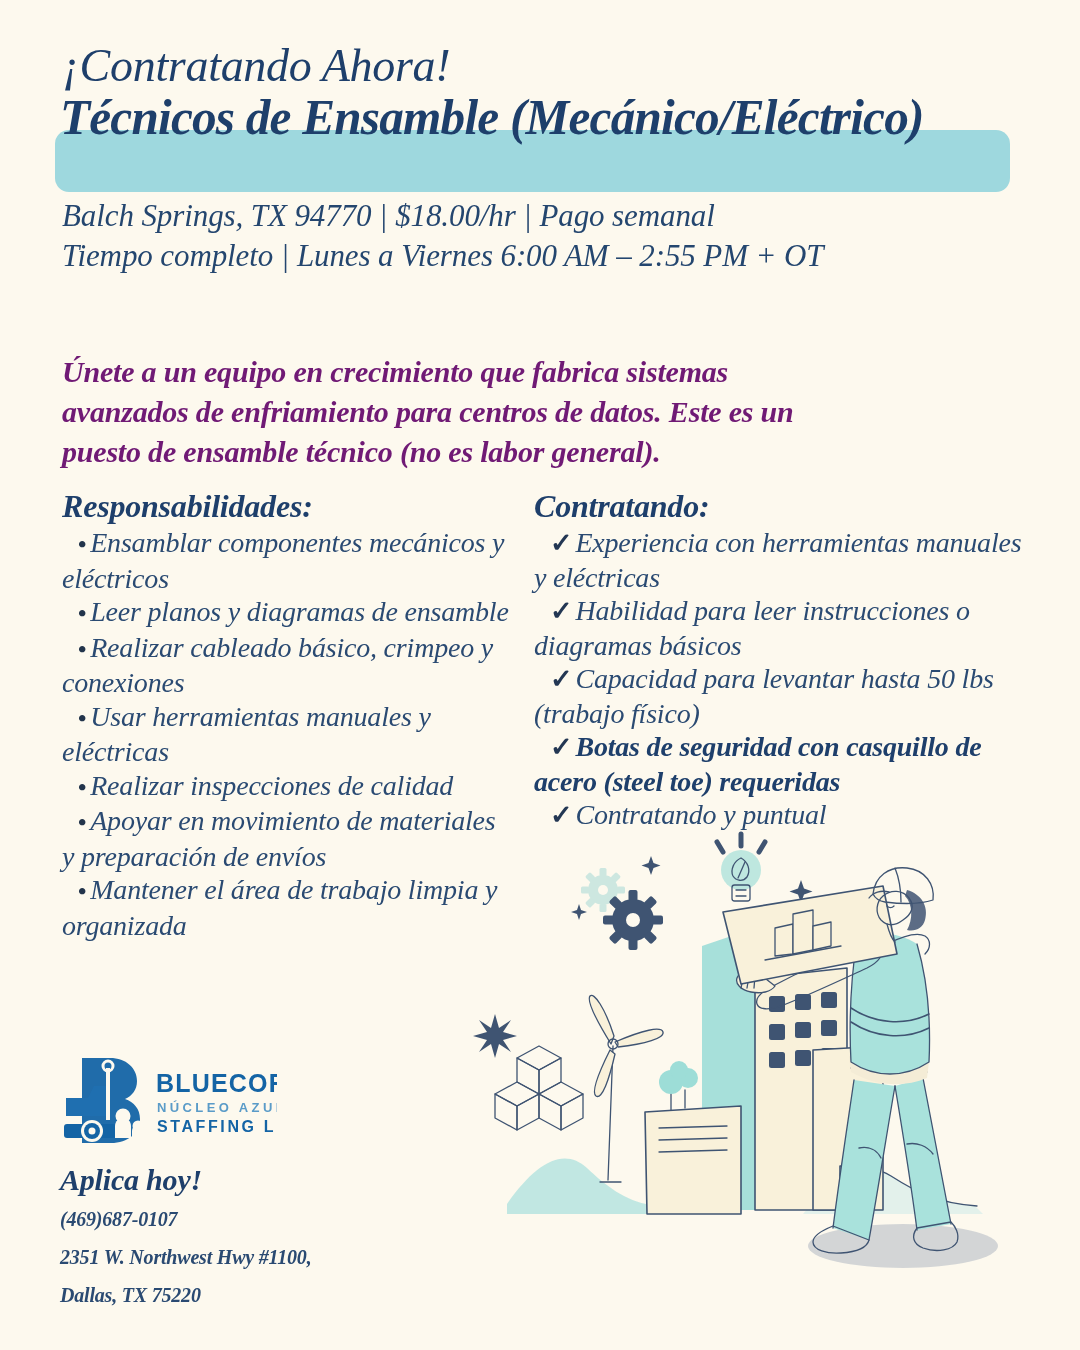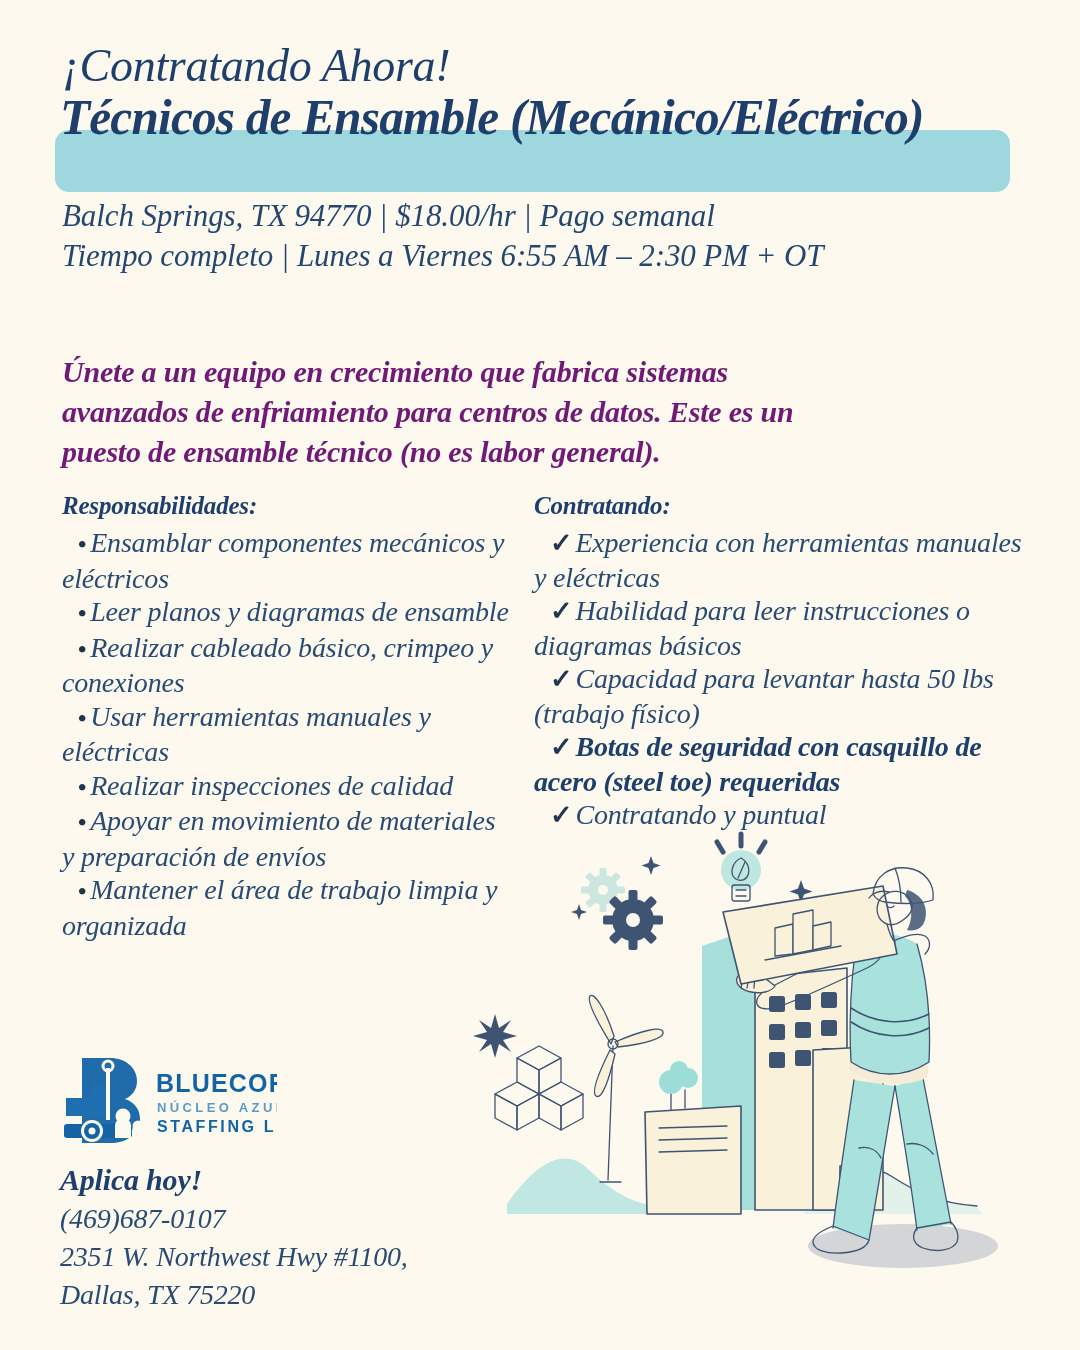--- a/index.html
+++ b/index.html
@@ -103,21 +103,21 @@
   .col {
     position: absolute;
     top: 488px;
   }
   .col-left  { left: 62px;  width: 450px; }
   .col-right { left: 534px; width: 490px; }
 
   .col-title {
     font-style: italic;
     font-weight: 700;
-    font-size: 25px;
+    font-size: 32px;
     line-height: 36px;
     color: #1E3F6B;
     margin: 0 0 2px 0;
     letter-spacing: -0.2px;
   }
   .bullet-list {
     list-style: none;
     margin: 0;
     padding: 0;
   }
@@ -170,22 +170,22 @@
   .contact-cta {
     font-style: italic;
     font-weight: 700;
     font-size: 30px;
     line-height: 40px;
     color: #1E3F6B;
     letter-spacing: -0.2px;
   }
   .contact-line {
     font-style: italic;
-    font-weight: 400;
-    font-size: 28px;
+    font-weight: 700;
+    font-size: 20px;
     line-height: 38px;
     color: #2A4A72;
     letter-spacing: -0.2px;
     white-space: nowrap;
   }
 
   
   .illustration {
     position: absolute;
     left: 455px;
@@ -201,21 +201,21 @@
 <div class="flyer">
 
   <div class="header">
     <div class="header-band"></div>
     <div class="kicker">¡Contratando Ahora!</div>
     <div class="headline">Técnicos de Ensamble (Mecánico/Eléctrico)</div>
   </div>
 
   <div class="meta">
     <div>Balch Springs, TX 94770 | $18.00/hr | Pago semanal</div>
-    <div>Tiempo completo | Lunes a Viernes 6:55 AM – 2:30 PM + OT</div>
+    <div>Tiempo completo | Lunes a Viernes 6:00 AM – 2:55 PM + OT</div>
   </div>
 
   <div class="intro">
     <div>Únete a un equipo en crecimiento que fabrica sistemas</div>
     <div>avanzados de enfriamiento para centros de datos. Este es un</div>
     <div>puesto de ensamble técnico (no es labor general).</div>
   </div>
 
   <div class="col col-left">
     <div class="col-title">Responsabilidades:</div>

